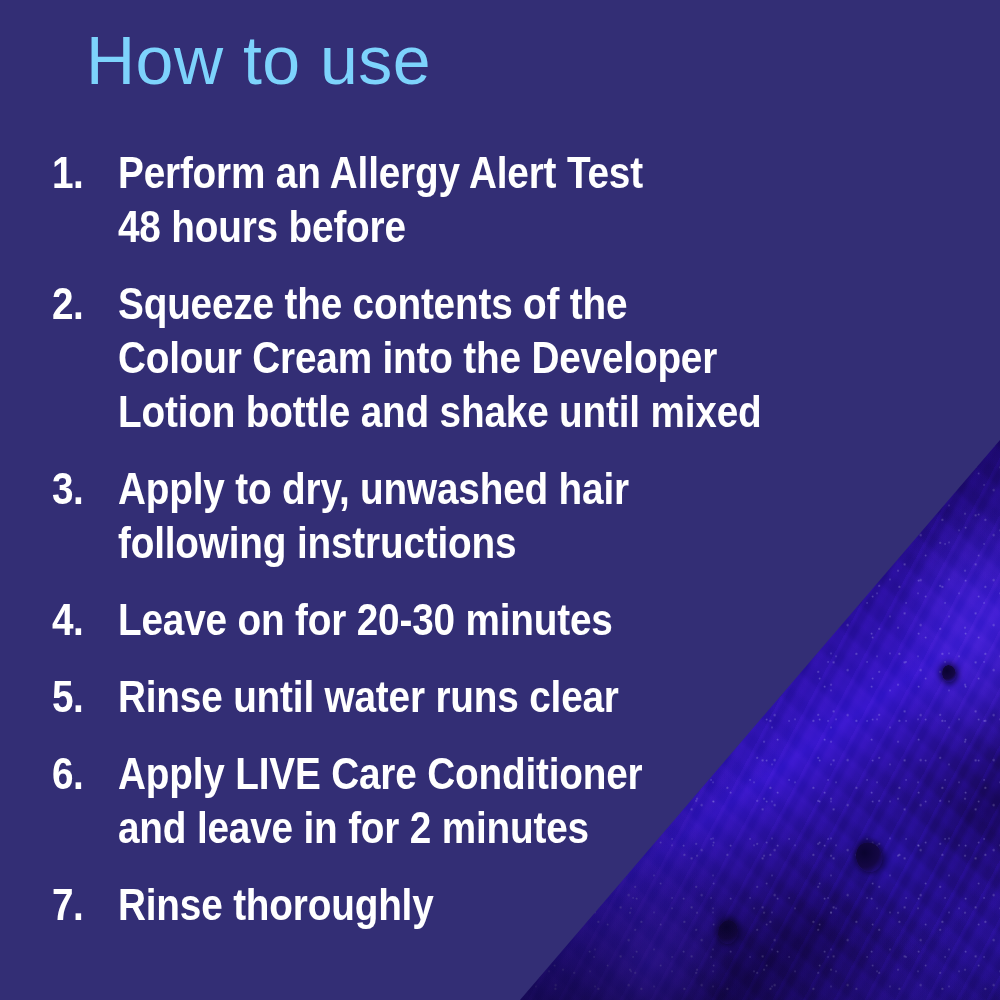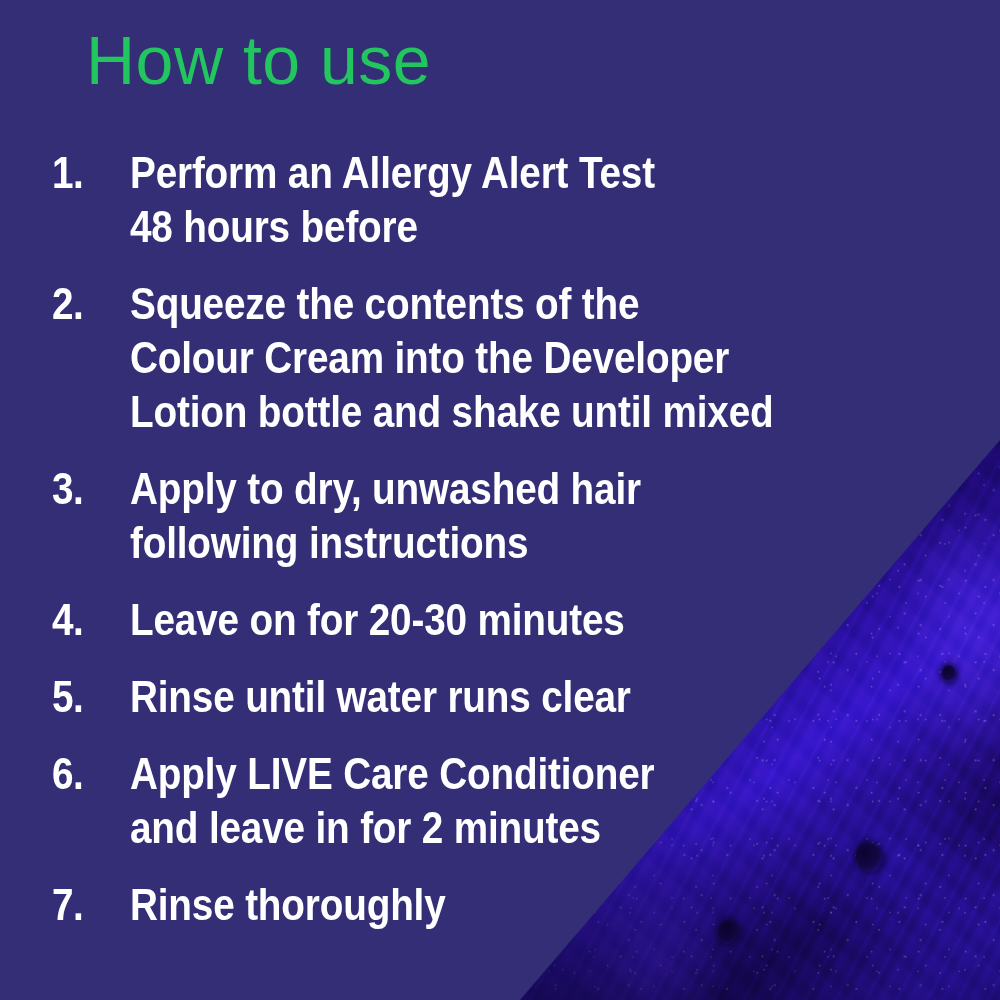--- a/index.html
+++ b/index.html
@@ -115,21 +115,21 @@
   }
 
   #page-title {
     position:absolute;
     left:86px;
     top:26px;
     font-size:68px;
     line-height:1;
     font-weight:400;
     letter-spacing:.5px;
-    color:#22c55e;
+    color:#7dd3fc;
     white-space:nowrap;
   }
 
   #steps-list {
     position:absolute;
     left:52px;
     top:146px;
     width:900px;
     list-style:none;
   }
@@ -148,21 +148,21 @@
     font-weight:700;
     color:#FFFFFF;
     font-stretch:condensed;
     transform:scaleX(.88);
     transform-origin:left center;
     letter-spacing:-.5px;
   }
 
   .step-lines {
     flex:1 1 auto;
-    margin-left:12px;
+    margin-left:0;
   }
 
   .step-line {
     font-size:44px;
     line-height:54px;
     font-weight:700;
     color:#FFFFFF;
     white-space:nowrap;
     transform:scaleX(.88);
     transform-origin:left center;

